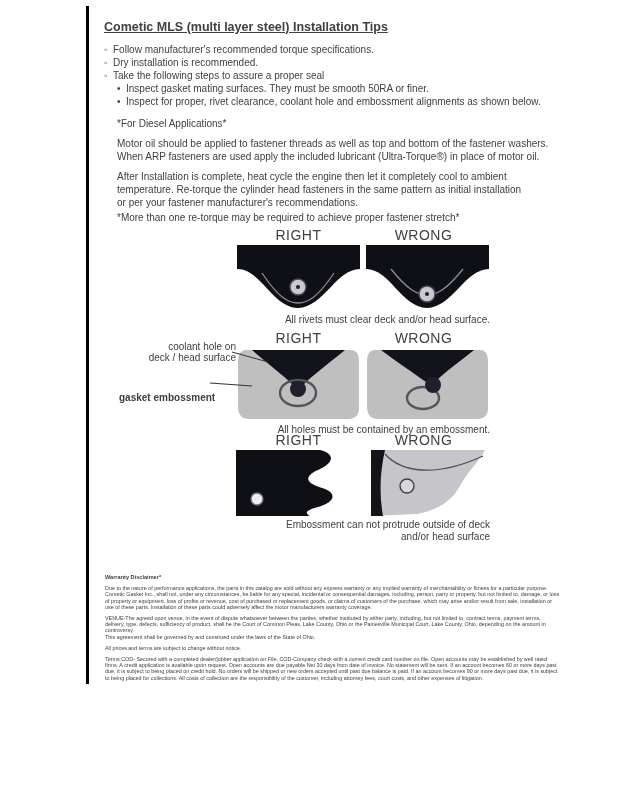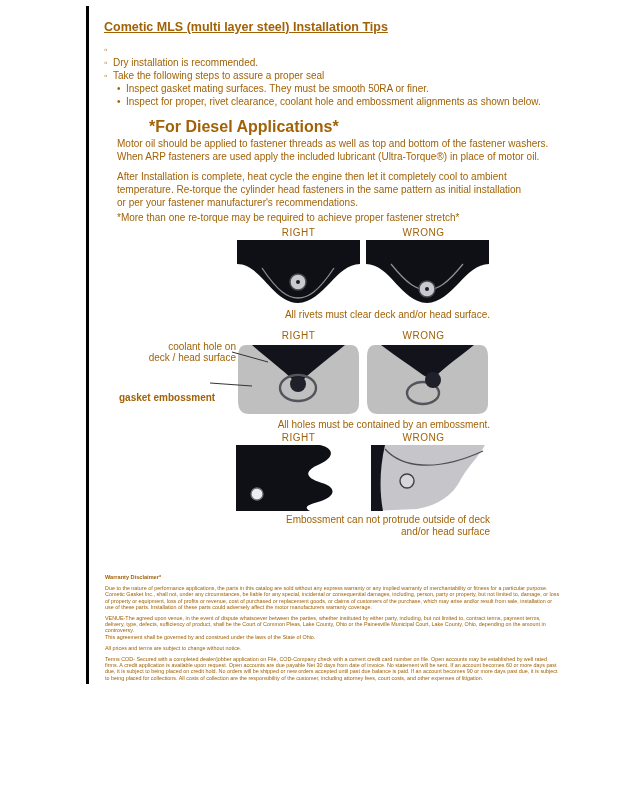--- a/index.html
+++ b/index.html
@@ -1,40 +1,40 @@
 <!DOCTYPE html>
 <html><head>
 <meta charset="utf-8">
 <style>
   * { margin:0; padding:0; box-sizing:border-box; }
   html,body { background:#ffffff; }
   body { width:618px; height:800px; }
   .page {
     position:relative; width:618px; height:684px; background:#fff;
-    font-family:"Liberation Sans", sans-serif; color:#a16207; overflow:hidden;
+    font-family:"Liberation Sans", sans-serif; color:#404040; overflow:hidden;
   }
   .left-rule { position:absolute; left:86px; top:6px; width:3px; height:791px; background:#000; }
 
   .title { position:absolute; left:104px; top:20px; font-size:12.5px; font-weight:bold; text-decoration:underline; }
 
   .bullets { position:absolute; left:104px; top:43px; font-size:10px; line-height:13px; }
   .bullet-row { display:flex; }
   .bullet-row .marker { width:9px; flex:0 0 9px; }
   .bullet-row.sub { margin-left:13px; }
 
-  .diesel-heading { position:absolute; left:117px; top:118px; font-size:16px; font-weight:bold;margin-left:32px; }
+  .diesel-heading { position:absolute; left:117px; top:118px; font-size:10px; font-weight:normal; }
   .para { position:absolute; font-size:10px; line-height:13.2px; white-space:pre-line; width:452px; }
   #para1 { left:117px; top:137px; }
   #para2 { left:117px; top:170px; }
   #note  { left:117px; top:211px; }
 
   .diag-row { position:absolute; left:236px; width:254px; }
   #row1 { top:227px; } #row2 { top:330px; } #row3 { top:432px; }
   .diag-headers { display:flex; margin-bottom:2px; }
-  .diag-headers span { width:125px; text-align:center; font-size:10px; letter-spacing:0.5px; }
+  .diag-headers span { width:125px; text-align:center; font-size:14px; letter-spacing:0.5px; }
   .diag-images { display:flex; gap:4px; }
   .diag-images svg { display:block; background:#fff; }
   .diag-caption { font-size:10px; margin-top:3px; line-height:12px; white-space:pre-line;text-align:right; }
 
   .row2-label { position:absolute; font-size:10px; line-height:11px; white-space:pre-line; }
   #label-coolant { left:-95px; top:11px; width:95px;text-align:right; }
   #label-emboss  { left:-117px; top:62px;font-weight:bold; }
   .row2-lines { position:absolute; left:-30px; top:0; width:70px; height:70px; pointer-events:none; }
 
   .legal { position:absolute; left:105px; top:574px; width:456px; font-size:5.4px; line-height:6.2px; }
@@ -48,20 +48,21 @@
 
 <div class="page">
 
   <div class="left-rule"></div>
 
   <div class="title">Cometic MLS (multi layer steel) Installation Tips</div>
 
   <div class="bullets">
     <div class="bullet-row">
       <span class="marker">◦</span>
+      <span>Follow manufacturer's recommended torque specifications.</span>
     </div>
     <div class="bullet-row">
       <span class="marker">◦</span>
       <span>Dry installation is recommended.</span>
     </div>
     <div class="bullet-row">
       <span class="marker">◦</span>
       <span>Take the following steps to assure a proper seal</span>
     </div>
     <div class="bullet-row sub">

